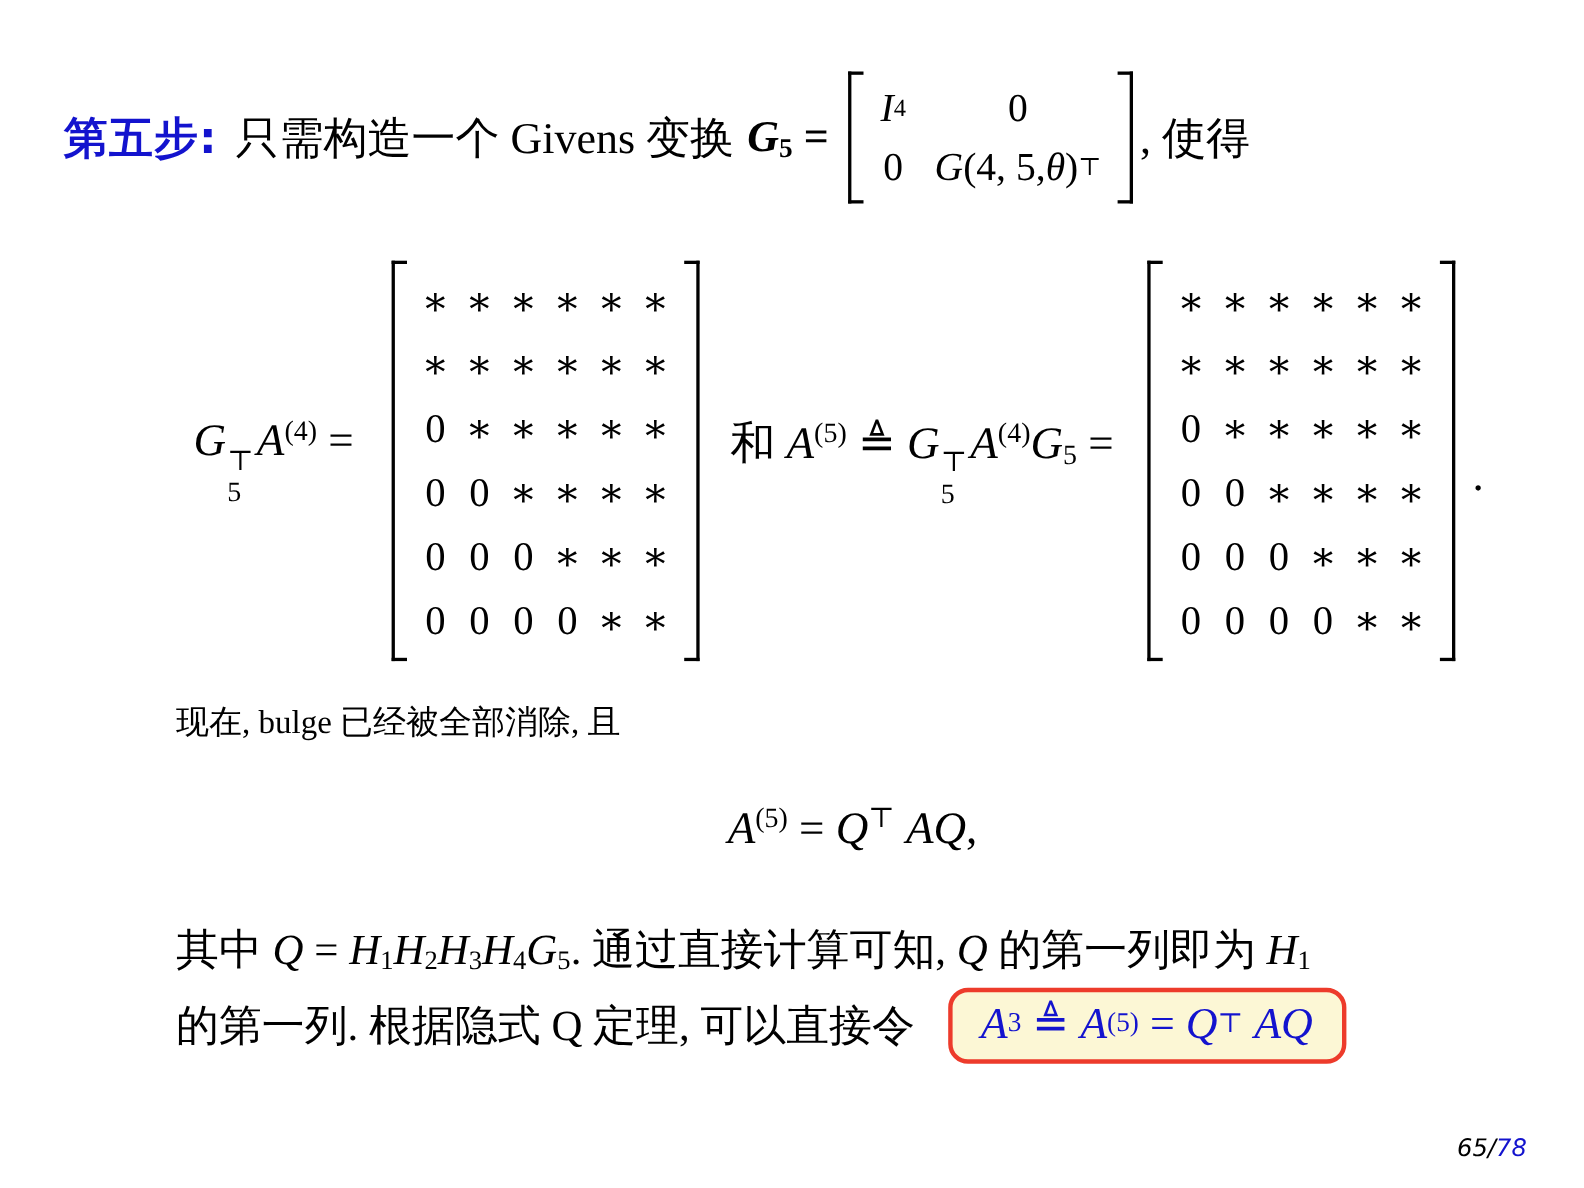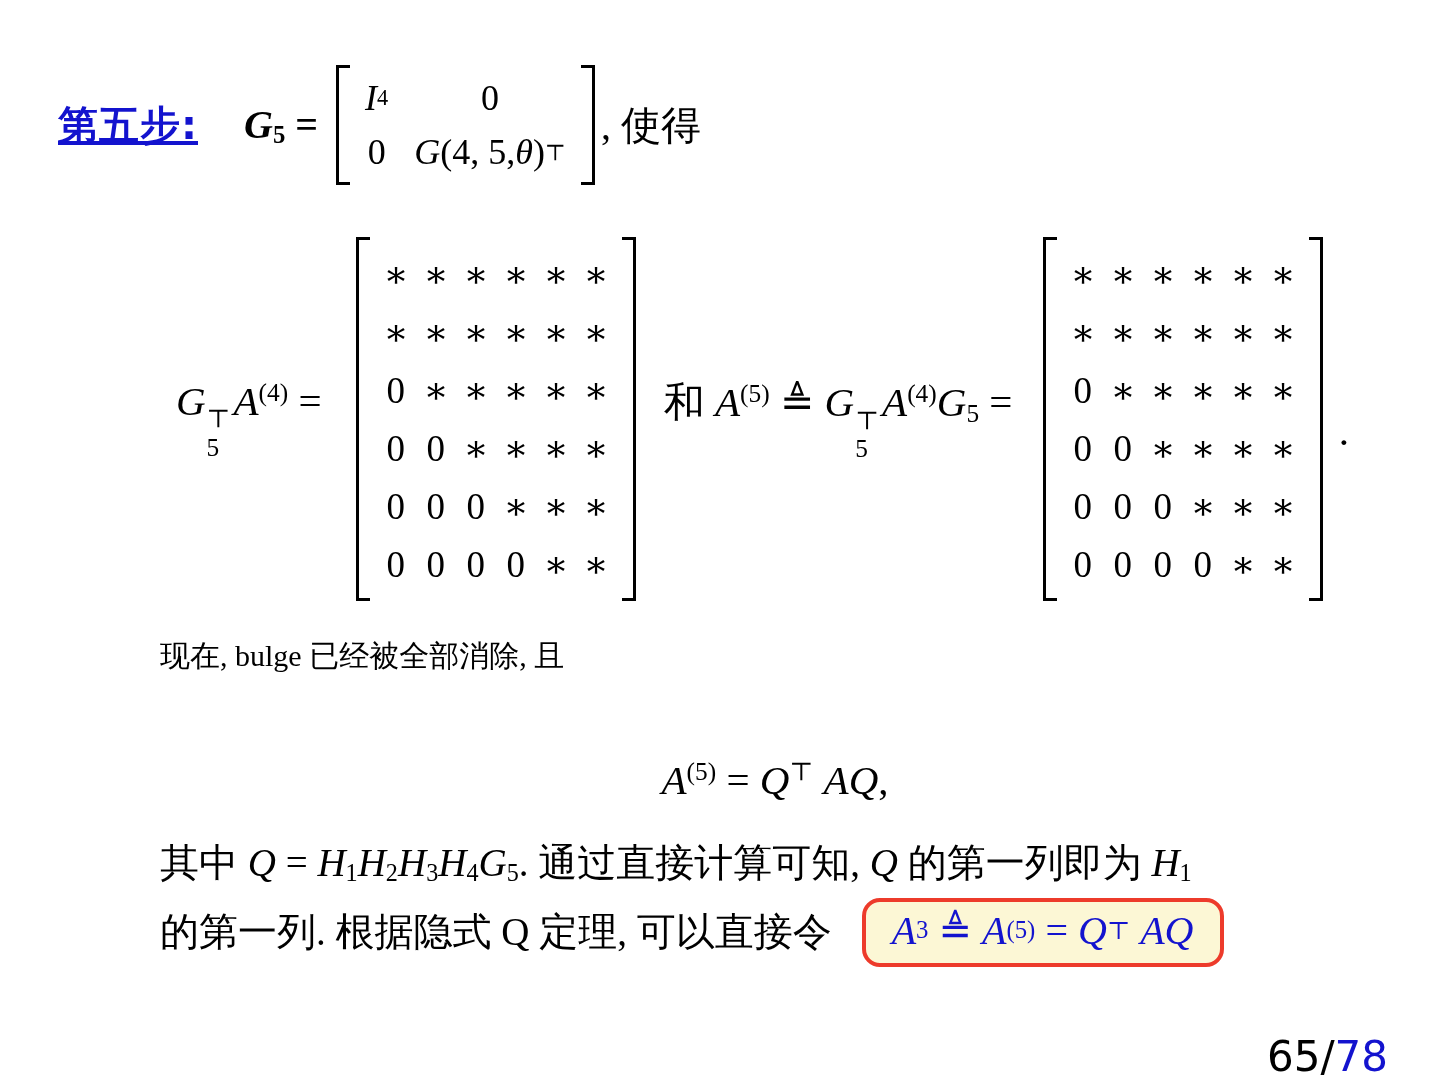--- a/index.html
+++ b/index.html
@@ -31,45 +31,46 @@
   .brk-r{border-right:3px solid var(--ink);border-top:3px solid var(--ink);border-bottom:3px solid var(--ink);}
   .mgrid{display:grid;align-items:center;justify-items:center;padding:8px 6px;}
   .mcell{display:flex;align-items:center;justify-content:center;}
   .big{font-size:37px;}
   .big .mcell{width:40px;height:58px;}
   .inline-mat{font-size:36px;}
   .inline-mat .mcell{height:54px;padding:0 13px;}
   .inline-mat .mgrid{padding:6px 2px;}
   
   .heading{position:absolute;left:58px;top:55px;height:140px;display:flex;align-items:center;font-size:40px;}
-  .step{color:var(--accent);font-weight:bold;font-family:"DejaVu Sans","Liberation Sans",sans-serif;margin-right:46px;letter-spacing:1px;text-decoration:underline;}
+  .step{color:var(--accent);font-weight:bold;font-family:"DejaVu Sans","Liberation Sans",sans-serif;margin-right:16px;letter-spacing:1px;}
   .heading .intro{margin-right:12px;}
   .heading .g5lhs{margin-right:8px;font-weight:bold;}
   .heading .suffix{margin-left:6px;text-align:right;}
   .eqrow{position:absolute;left:176px;top:226px;height:386px;display:flex;align-items:center;font-size:41px;}
   .eqrow .lhs{margin-right:24px;}
   .eqrow .mid{margin:0 20px 0 28px;}
   .eqrow .period{margin-left:16px;transform:translateY(12px);}
   .para1{position:absolute;left:160px;top:636px;font-size:30px;}
-  .eq2{position:absolute;left:160px;top:756px;width:1230px;text-align:center;font-size:41px;}
+  .eq2{position:absolute;left:160px;top:728px;width:1230px;text-align:center;font-size:41px;}
   .p2l1{position:absolute;left:160px;top:836px;font-size:39px;}
   .p2l2{position:absolute;left:160px;top:890px;height:84px;display:flex;align-items:center;font-size:39px;justify-content:center;}
   .hlbox{margin-left:30px;background:var(--box-bg);border:4px solid var(--box-border);
          border-radius:18px;padding:5px 26px 9px 26px;color:var(--accent);font-size:40px;display:inline-flex;align-items:center;}
-  .footer{position:absolute;right:52px;top:1032px;font-size:42px;
-          font-family:"DejaVu Sans","Liberation Sans",sans-serif;}
+  .footer{position:absolute;right:52px;top:1032px;font-size:22px;
+          font-family:"DejaVu Sans","Liberation Sans",sans-serif;font-style:italic;}
   .footer .total{color:var(--accent);}
 </style>
 </head>
 <body>
 
 <div id="slide">
 
   <div class="heading">
     <span class="step">第五步:</span>
+    <span class="cn intro">只需构造一个 Givens 变换</span>
     <span class="math g5lhs"><span class="m-i">G</span><span class="m-sub">5</span><span class="m-r"> = </span></span>
     <span class="matrix inline-mat">
         <span class="brk brk-l"></span>
         <span class="mgrid" style="grid-template-columns: repeat(2, auto);">
           <span class="mcell">
             <span class="m-i">I</span>
             <span class="m-sub">4</span>
           </span>
           <span class="mcell">
             <span class="m-r">0</span>

